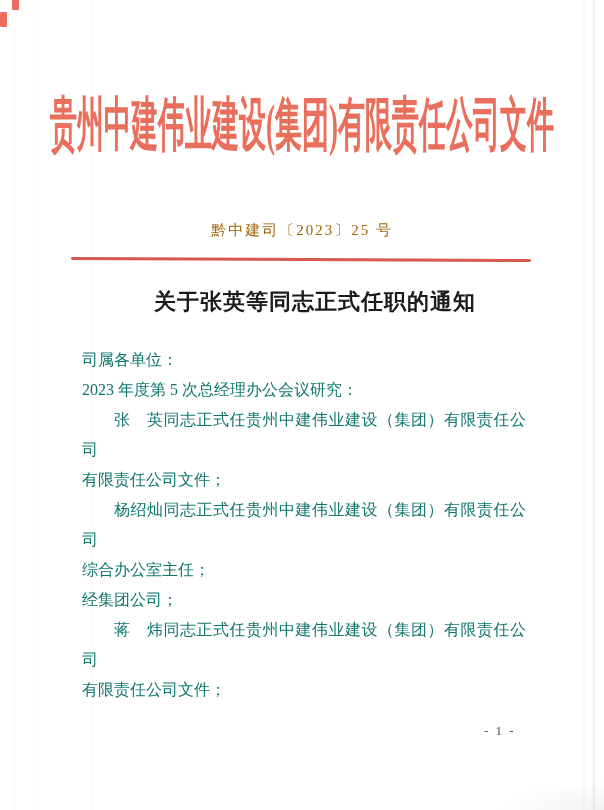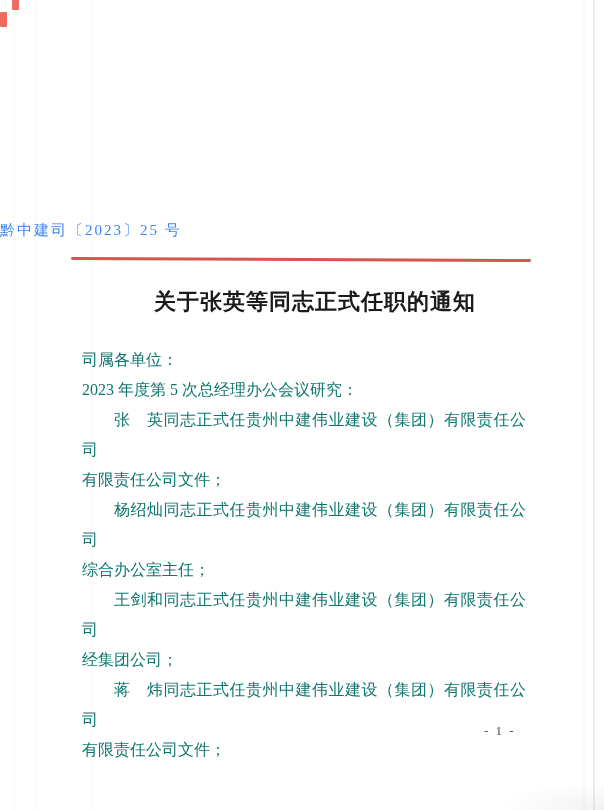--- a/index.html
+++ b/index.html
@@ -31,21 +31,21 @@
   .banner{position:absolute;top:97px;left:0;width:604px;text-align:center;}
   .banner-text{
     display:inline-block;
     font-size:27px;line-height:1;font-weight:bold;
     white-space:nowrap;letter-spacing:0;
     transform:scaleY(2.15);transform-origin:top center;
   }
 
   .doc-number{
     position:absolute;top:221px;left:0;width:604px;
-    font-size:15px;letter-spacing:2px;color:#3b82f6;
+    text-align:center;font-size:15px;letter-spacing:2px;color:#a16207;
   }
 
   .red-rule{
     position:absolute;left:71px;top:258px;width:460px;height:3px;
     border-radius:2px;transform:rotate(0.25deg);
   }
 
   .doc-title{
     position:absolute;top:287px;left:0;width:604px;margin:0;
     text-align:center;font-size:22px;font-weight:bold;
@@ -73,35 +73,37 @@
   <div class="streak s1"></div>
   <div class="streak s2"></div>
   <div class="streak s3"></div>
   <div class="streak s4"></div>
   <div class="streak s5"></div>
   <div class="corner-shadow"></div>
 
   <div class="mark a" style="background: rgb(238, 91, 78);"></div>
   <div class="mark b" style="background: rgb(238, 91, 78);"></div>
 
+  <div class="banner">
+    <span class="banner-text" style="color: rgb(233, 110, 91);">贵州中建伟业建设(集团)有限责任公司文件</span>
+  </div>
 
   <div class="doc-number">黔中建司〔2023〕25 号</div>
 
   <div class="red-rule" style="background: rgb(213, 87, 81);"></div>
 
   <h1 class="doc-title">关于张英等同志正式任职的通知</h1>
 
   <div class="doc-body">
       <div class="body-line">司属各单位：</div>
       <div class="body-line">2023 年度第 5 次总经理办公会议研究：</div>
       <div class="body-line indent fill">张　英同志正式任贵州中建伟业建设（集团）有限责任公司</div>
       <div class="body-line">有限责任公司文件；</div>
       <div class="body-line indent fill">杨绍灿同志正式任贵州中建伟业建设（集团）有限责任公司</div>
       <div class="body-line">综合办公室主任；</div>
-      <div class="body-line indent fill">王剑和同志正式任贵州中建伟业建设（集团）有限责任公司</div>
       <div class="body-line">经集团公司；</div>
       <div class="body-line indent fill">蒋　炜同志正式任贵州中建伟业建设（集团）有限责任公司</div>
       <div class="body-line">有限责任公司文件；</div>
     </div>
 
   <div class="page-number">- 1 -</div>
 
 </div>
 
 </body></html>

